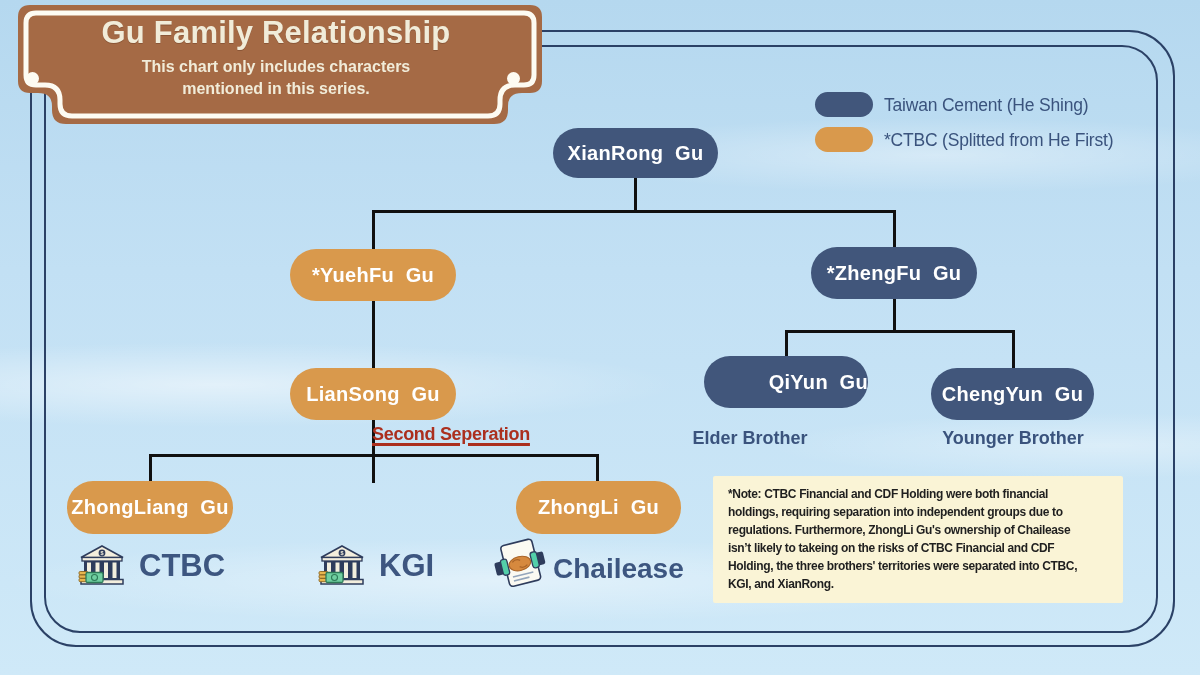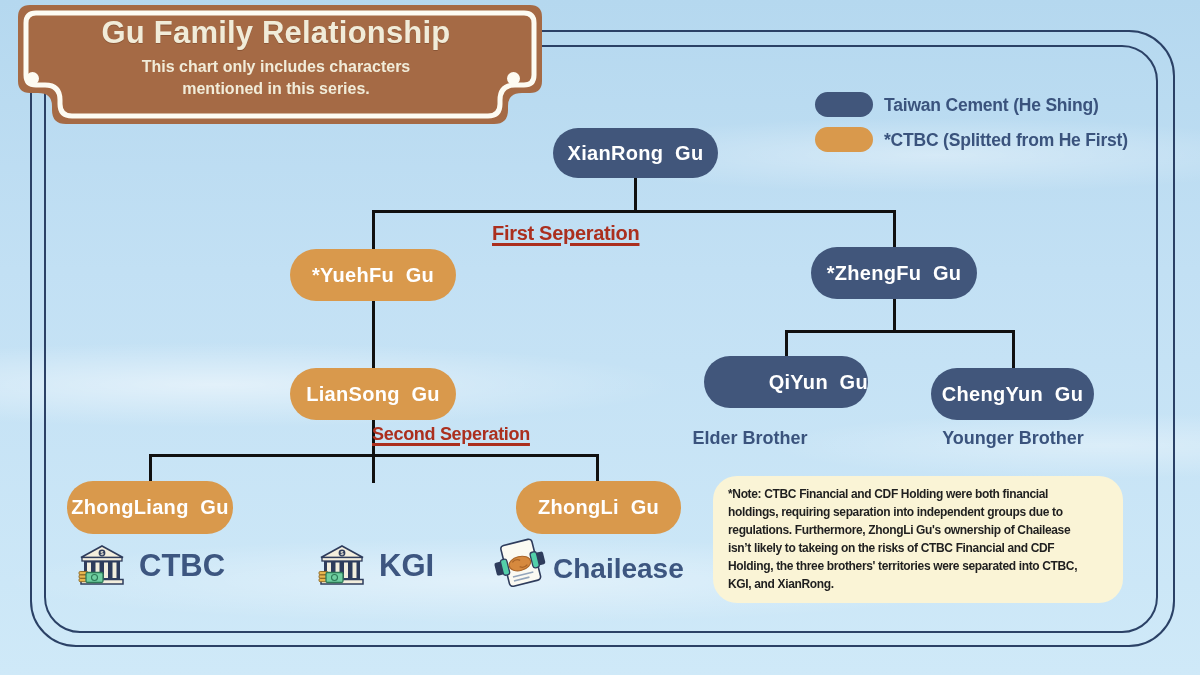--- a/index.html
+++ b/index.html
@@ -17,31 +17,31 @@
   
   .frame-outer{left:30px;top:30px;width:1141px;height:613px;border:2.5px solid #2b4166;border-radius:46px;}
   .frame-inner{left:44px;top:45px;width:1110px;height:584px;border:2.5px solid #2b4166;border-radius:36px;}
   
   .plaque{left:6px;top:0;width:540px;height:130px;}
   .plaque-title{left:0;top:15px;width:100%;text-align:center;color:#f1ecd9;font-size:31px;font-weight:bold;letter-spacing:.2px;text-shadow:0 1px 0 rgba(90,50,30,.35);}
   .plaque-sub{left:0;width:100%;text-align:center;color:#f1ecd9;font-size:16px;font-weight:bold;}
   .dot{width:13px;height:13px;border-radius:50%;background:#fdfbf2;}
   
   .legend-swatch{width:58px;height:25px;border-radius:13px;}
-  .legend-label{color:#3a537d;font-size:17.5px;font-weight:bold;letter-spacing:-0.2px;white-space:nowrap;}
+  .legend-label{color:#3a537d;font-size:17.5px;font-weight:normal;letter-spacing:-0.2px;white-space:nowrap;}
   
   .pill{border-radius:26px;display:flex;align-items:center;justify-content:center;color:#ffffff;font-weight:bold;font-size:20px;letter-spacing:.3px;white-space:pre;}
   .pill.navy{background:#41567b;}
   .pill.orange{background:#d9994c;}
   .line{background:#101010;}
   .sep-label{color:#ab2f1e;font-weight:bold;text-decoration:underline;text-decoration-thickness:2.5px;text-underline-offset:3px;white-space:nowrap;letter-spacing:-0.3px;}
   .rel-label{color:#3a537d;font-size:18px;font-weight:bold;text-align:center;white-space:nowrap;}
   .company-name{color:#3d5680;font-weight:bold;white-space:nowrap;}
   
-  .note{left:713px;top:476px;width:410px;height:127px;background:#faf4d6;border-radius:24px;padding:9px 15px;box-sizing:border-box;}
+  .note{left:713px;top:476px;width:410px;height:127px;background:#faf4d6;border-radius:2px;padding:9px 15px;box-sizing:border-box;}
   .note-line{font-size:12px;font-weight:bold;color:#1f1f1f;line-height:18px;letter-spacing:-0.35px;white-space:nowrap;}
 </style>
 </head>
 <body>
 
 <div class="stage">
 
   <div class="abs frame-outer"></div>
   <div class="abs frame-inner"></div>
 
@@ -72,21 +72,20 @@
     <div class="abs plaque-sub" style="top:80px;">mentioned in this series.</div>
   </div>
 
   <div class="abs legend-swatch" style="left:815px;top:92px;background:#41567b;"></div>
   <div class="abs legend-label" style="left:884px;top:95px;">Taiwan Cement (He Shing)</div>
   <div class="abs legend-swatch" style="left:815px;top:127px;background:#d9994c;"></div>
   <div class="abs legend-label" style="left:884px;top:130px;">*CTBC (Splitted from He First)</div>
 
   <div class="abs pill navy" style="left:553px;top:128px;width:165px;height:50px;"><span>XianRong  Gu</span></div>
 
-  <div class="abs sep-label" style="left:492px;top:222px;font-size:20px;">First Seperation</div>
 
   <div class="abs pill orange" style="left:290px;top:249px;width:166px;height:52px;justify-content:center;"><span>*YuehFu  Gu</span></div>
   <div class="abs pill navy" style="left:811px;top:247px;width:166px;height:52px;"><span>*ZhengFu  Gu</span></div>
 
   <div class="abs pill orange" style="left:290px;top:368px;width:166px;height:52px;text-align:center;"><span>LianSong  Gu</span></div>
   <div class="abs pill navy" style="left:704px;top:356px;width:164px;height:52px;justify-content:flex-end;"><span>QiYun  Gu</span></div>
   <div class="abs pill navy" style="left:931px;top:368px;width:163px;height:52px;"><span>ChengYun  Gu</span></div>
 
   <div class="abs sep-label" style="left:372px;top:424px;font-size:18px;">Second Seperation</div>
 

